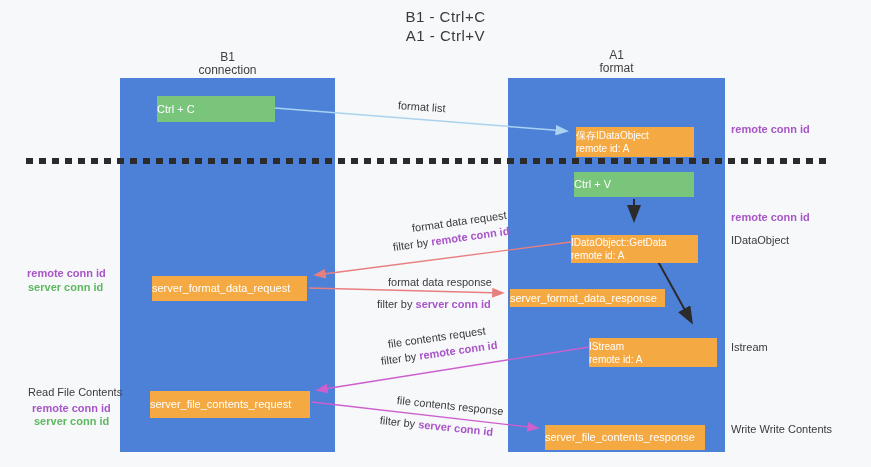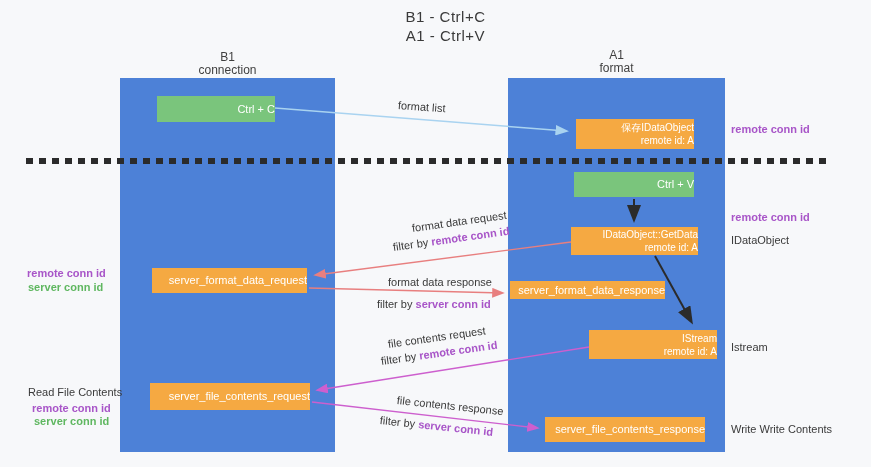--- a/index.html
+++ b/index.html
@@ -41,28 +41,28 @@
     color: #3f3f3f;
   }
   .lifeline {
     position: absolute;
     background: var(--column-blue);
   }
   .node {
     position: absolute;
     display: flex;
     flex-direction: column;
-    align-items: flex-end;
+    align-items: flex-start;
     justify-content: center;
     color: #fff;
     text-align: center;
     font-size: 11px;
     line-height: 13px;
   }
-  .node.orange { background: var(--box-orange); }
+  .node.orange { background: var(--box-orange); margin-top: 8px; }
   .node.green  { background: var(--box-green); }
   .node .sub { font-size: 10px; }
   .dashed-line {
     position: absolute;
     left: 26px; top: 158px;
     width: 804px; height: 6px;
     background: repeating-linear-gradient(90deg,
       var(--arrow-black) 0px, var(--arrow-black) 7px,
       transparent 7px, transparent 13px);
   }

